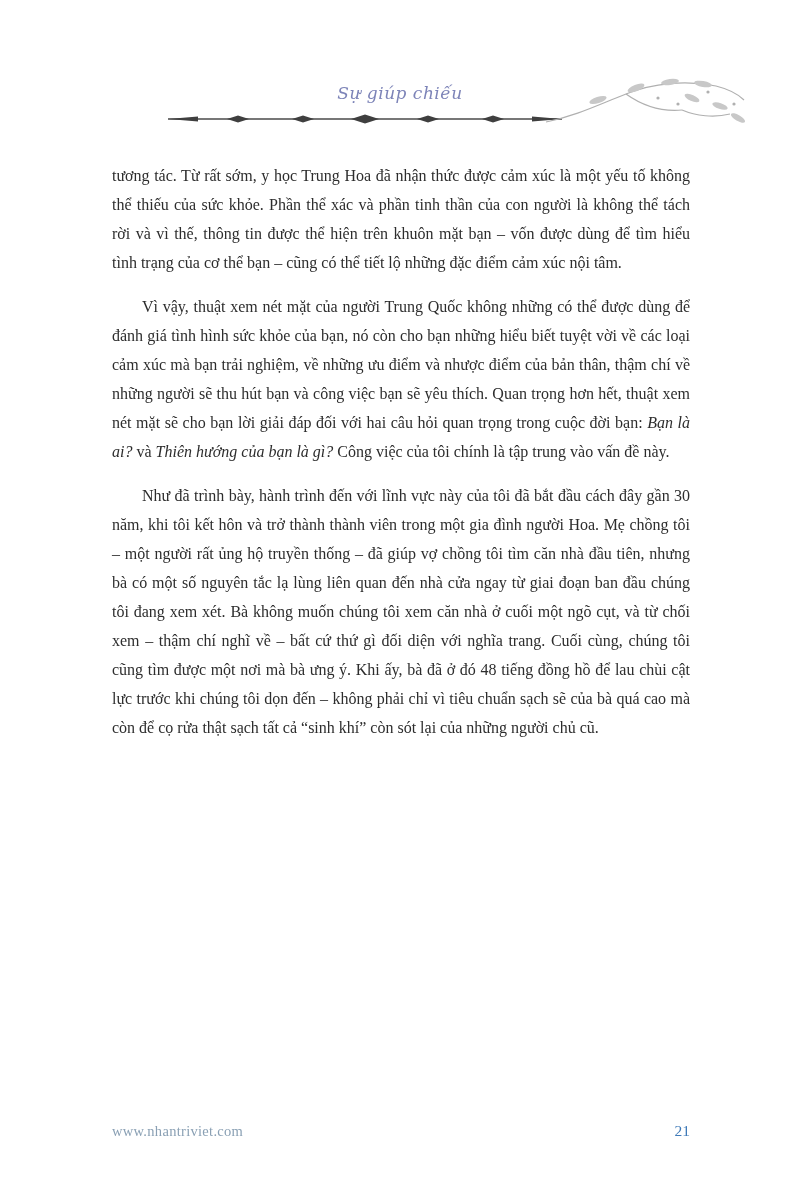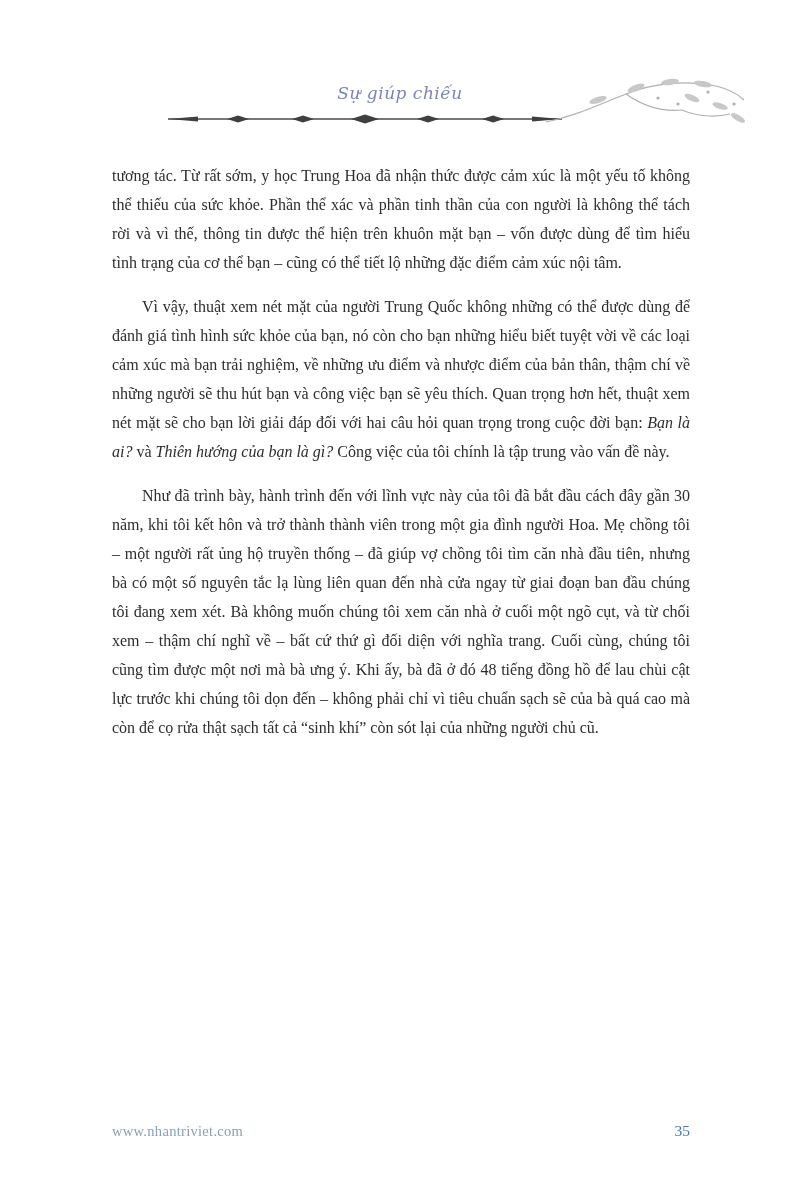--- a/index.html
+++ b/index.html
@@ -109,16 +109,16 @@
   <main class="body-text">
     <p class="para">tương tác. Từ rất sớm, y học Trung Hoa đã nhận thức được cảm xúc là một yếu tố không thể thiếu của sức khỏe. Phần thể xác và phần tinh thần của con người là không thể tách rời và vì thế, thông tin được thể hiện trên khuôn mặt bạn – vốn được dùng để tìm hiểu tình trạng của cơ thể bạn – cũng có thể tiết lộ những đặc điểm cảm xúc nội tâm.</p>
 
     <p class="para indent"><span>Vì vậy, thuật xem nét mặt của người Trung Quốc không những có thể được dùng để đánh giá tình hình sức khỏe của bạn, nó còn cho bạn những hiểu biết tuyệt vời về các loại cảm xúc mà bạn trải nghiệm, về những ưu điểm và nhược điểm của bản thân, thậm chí về những người sẽ thu hút bạn và công việc bạn sẽ yêu thích. Quan trọng hơn hết, thuật xem nét mặt sẽ cho bạn lời giải đáp đối với hai câu hỏi quan trọng trong cuộc đời bạn: </span><em>Bạn là ai?</em><span> và </span><em>Thiên hướng của bạn là gì?</em><span> Công việc của tôi chính là tập trung vào vấn đề này.</span></p>
 
     <p class="para indent">Như đã trình bày, hành trình đến với lĩnh vực này của tôi đã bắt đầu cách đây gần 30 năm, khi tôi kết hôn và trở thành thành viên trong một gia đình người Hoa. Mẹ chồng tôi – một người rất ủng hộ truyền thống – đã giúp vợ chồng tôi tìm căn nhà đầu tiên, nhưng bà có một số nguyên tắc lạ lùng liên quan đến nhà cửa ngay từ giai đoạn ban đầu chúng tôi đang xem xét. Bà không muốn chúng tôi xem căn nhà ở cuối một ngõ cụt, và từ chối xem – thậm chí nghĩ về – bất cứ thứ gì đối diện với nghĩa trang. Cuối cùng, chúng tôi cũng tìm được một nơi mà bà ưng ý. Khi ấy, bà đã ở đó 48 tiếng đồng hồ để lau chùi cật lực trước khi chúng tôi dọn đến – không phải chỉ vì tiêu chuẩn sạch sẽ của bà quá cao mà còn để cọ rửa thật sạch tất cả “sinh khí” còn sót lại của những người chủ cũ.</p>
   </main>
 
   <footer class="page-footer">
     <span class="site">www.nhantriviet.com</span>
-    <span class="pagenum">35</span>
+    <span class="pagenum">21</span>
   </footer>
 
 </div>
 
 </body></html>

